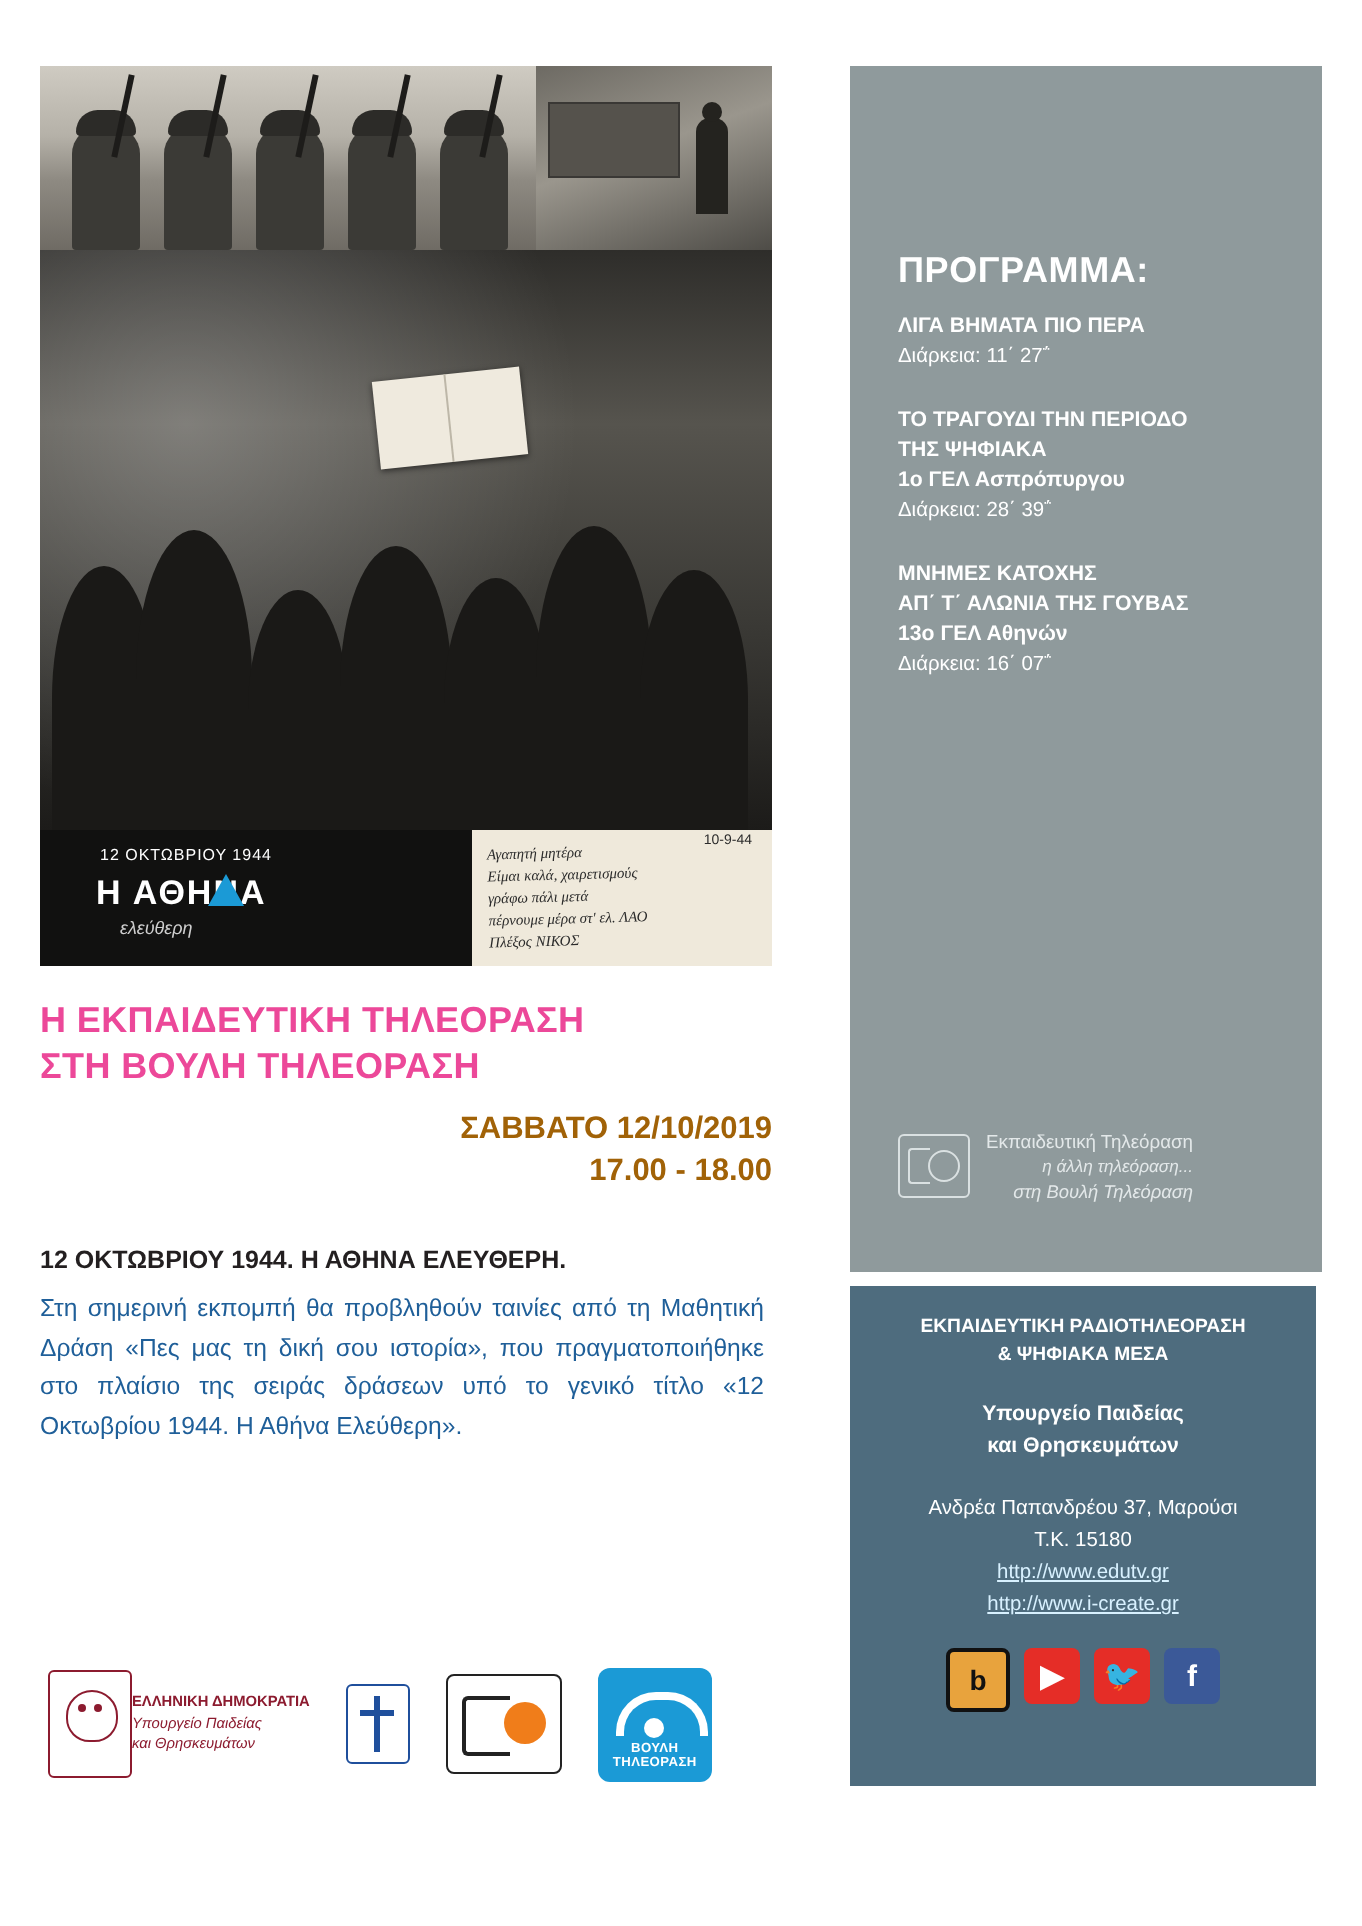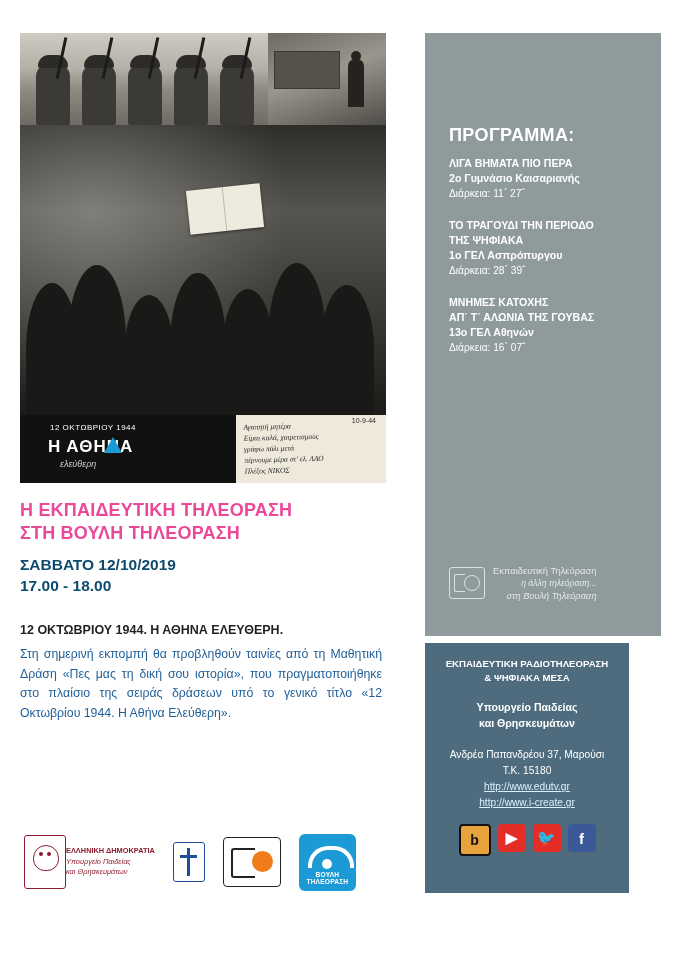--- a/index.html
+++ b/index.html
@@ -133,21 +133,21 @@
   .note .hdate{
     position:absolute;right:10px;top:2px;color:#2b2b2b;font-size:7px;
   }
 
   
   .h-blue{
     color:#ec4899;font-size:18px;font-weight:bold;line-height:23px;
     margin:16px 0 0 0;letter-spacing:.2px;
   }
   .h-dark{
-    color:#0c4a6e;font-size:15.5px;font-weight:bold;line-height:21px;margin-top:9px;
+    color:#a16207;font-size:15.5px;font-weight:bold;line-height:21px;margin-top:9px;text-align:right;
   }
   .sub-title{
     color:#231f20;font-size:12.5px;font-weight:bold;margin-top:27px;
   }
   .body-text{
     color:#1f5f99;font-size:12.3px;line-height:19.5px;margin-top:8px;width:362px;
     text-align:justify;
   }
 
   
@@ -244,21 +244,21 @@
   .wm-cam:after{
     content:"";position:absolute;left:4px;top:6px;width:10px;height:16px;
     border:1.5px solid #dfe5e6;border-right:none;border-radius:2px 0 0 2px;
   }
   .wm-text{color:#e8edee;font-size:9.4px;line-height:13px;}
   .wm-text .r1{}
   .wm-text .r2{font-style:italic;text-align:right;font-size:8.6px;}
   .wm-text .r3{font-style:italic;font-weight:normal;text-align:right;font-size:9.2px;}
 
   .right-blue{
-    position:absolute;left:425px;top:643px;width:204px;height:250px;
+    position:absolute;left:425px;top:643px;width:233px;height:250px;
     background:#4e6c7e;
   }
   .rb-title{
     margin:14px 16px 0 16px;text-align:center;color:#ffffff;font-size:9.6px;
     font-weight:bold;line-height:14px;
   }
   .rb-ministry{
     margin:14px 16px 0 16px;text-align:center;color:#ffffff;font-size:10.6px;
     font-weight:bold;line-height:16px;
   }
@@ -371,21 +371,20 @@
     </div>
   </div>
 </div>
 
 <div class="right-gray">
   <div class="prog-title">ΠΡΟΓΡΑΜΜΑ:</div>
 
   <div class="prog-list">
     <div class="prog-item">
       <div class="l1">ΛΙΓΑ ΒΗΜΑΤΑ ΠΙΟ ΠΕΡΑ</div>
-      <div class="school">2ο Γυμνάσιο Καισαριανής</div>
       <div class="dur">Διάρκεια: 11΄ 27΅</div>
     </div>
     <div class="prog-item">
       <div class="l1">ΤΟ ΤΡΑΓΟΥΔΙ ΤΗΝ ΠΕΡΙΟΔΟ</div>
       <div class="l2">ΤΗΣ ΨΗΦΙΑΚΑ</div>
       <div class="school">1ο ΓΕΛ Ασπρόπυργου</div>
       <div class="dur">Διάρκεια: 28΄ 39΅</div>
     </div>
     <div class="prog-item">
       <div class="l1">ΜΝΗΜΕΣ ΚΑΤΟΧΗΣ</div>

